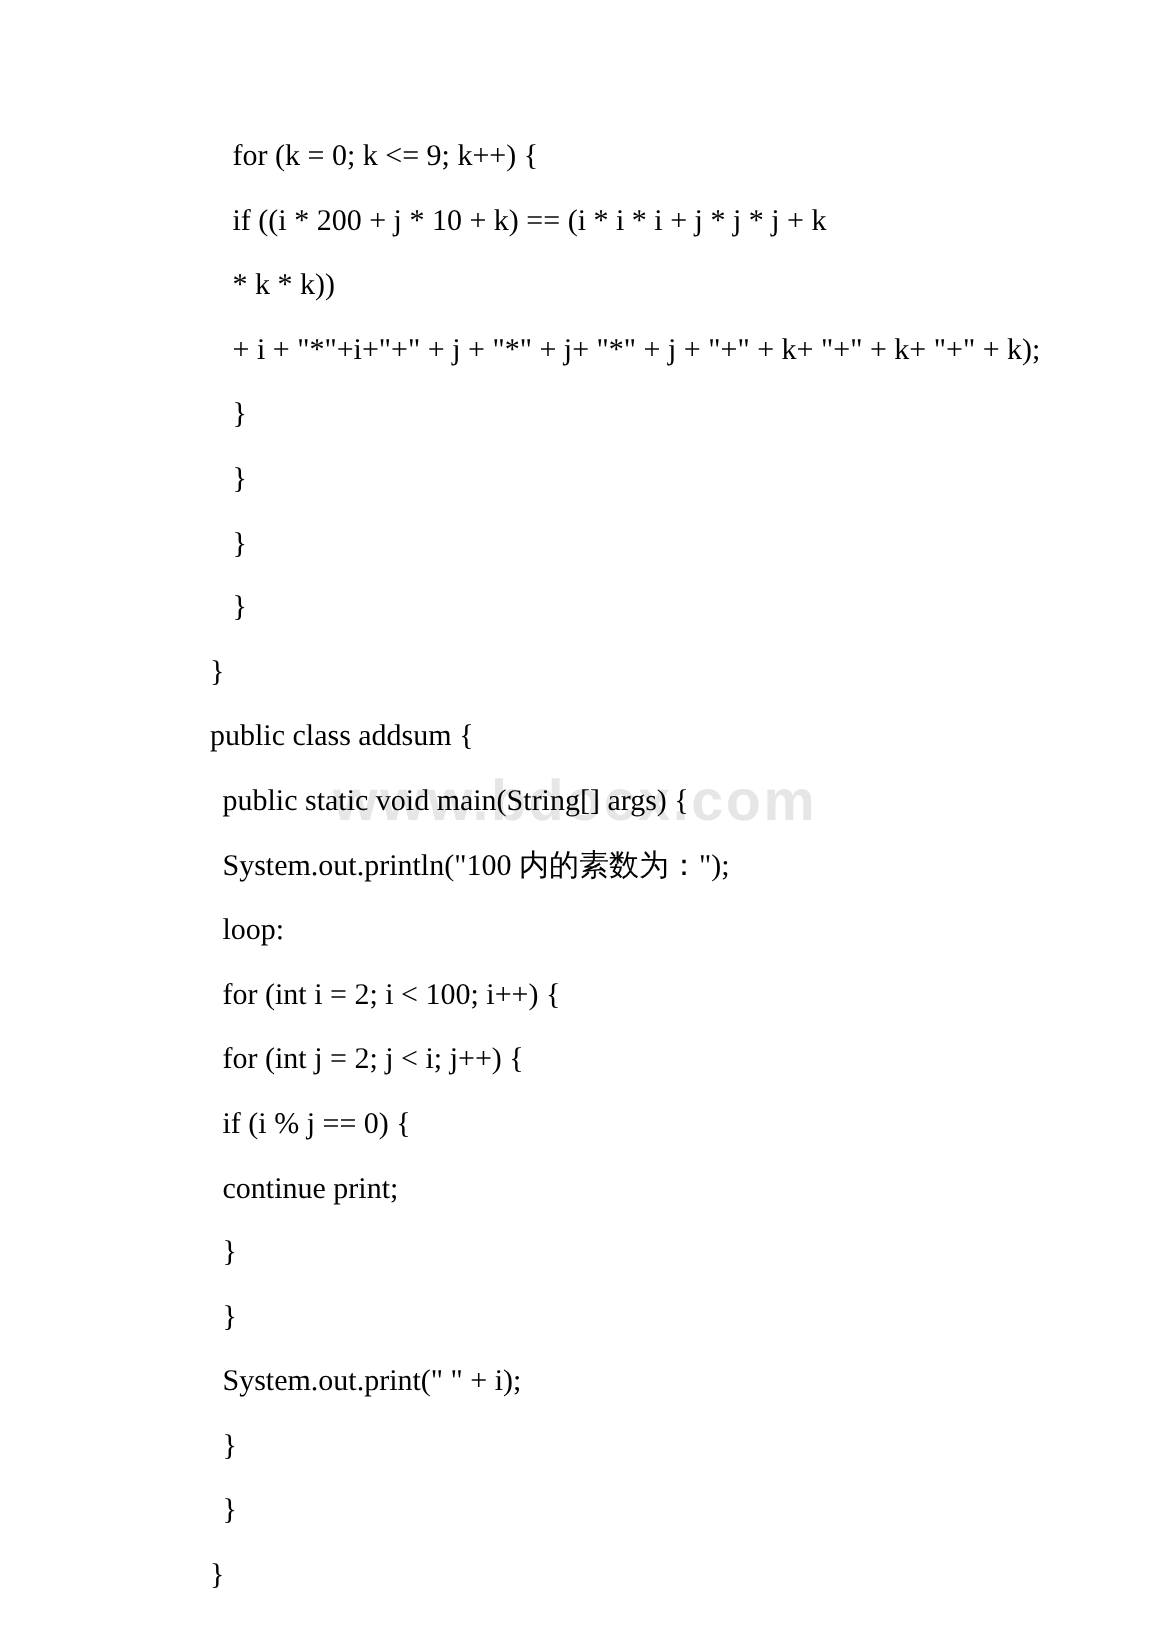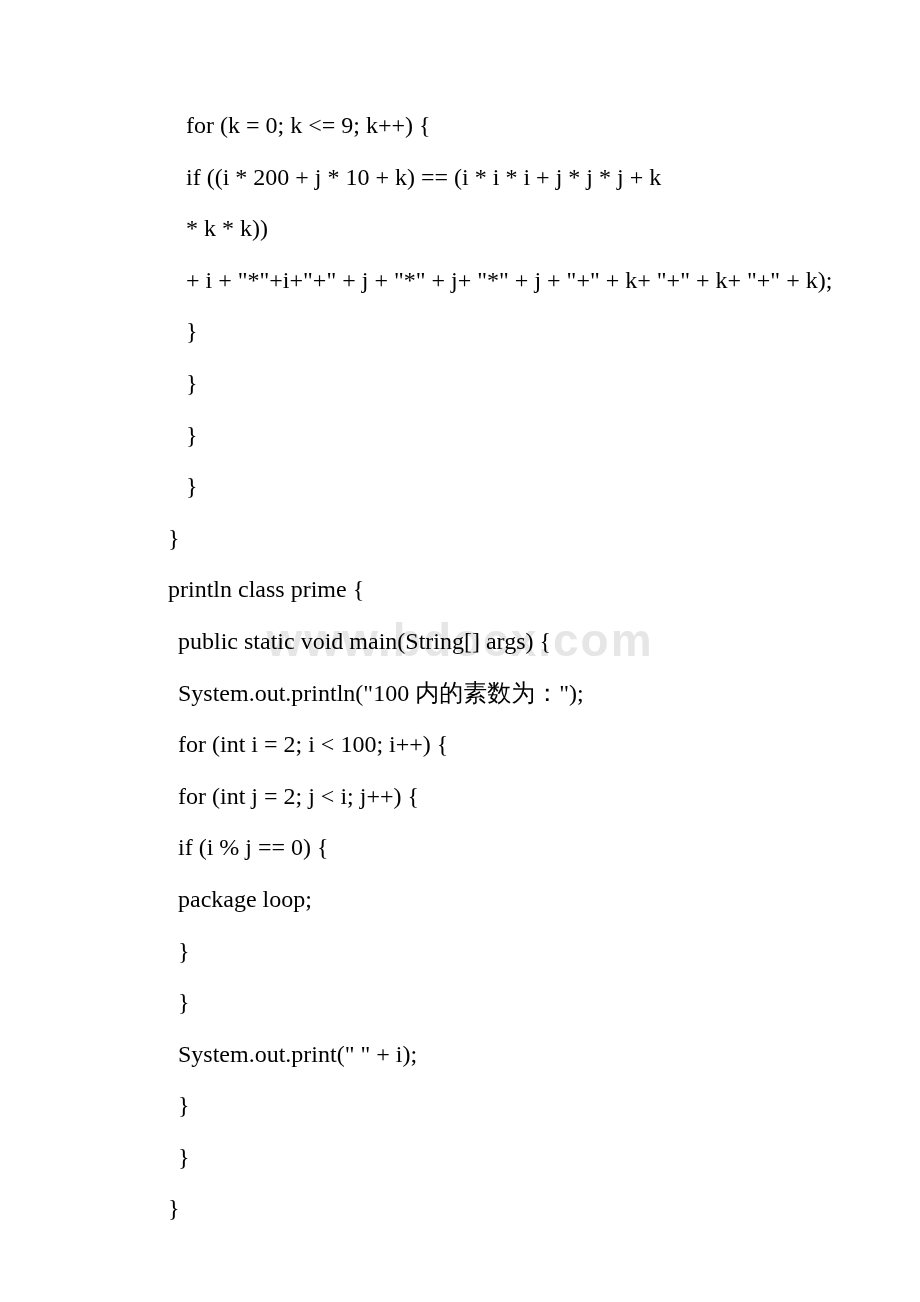--- a/index.html
+++ b/index.html
@@ -57,26 +57,27 @@
 <div class="content">
   <div class="line indent2">for (k = 0; k &lt;= 9; k++) {</div>
   <div class="line indent2">if ((i * 200 + j * 10 + k) == (i * i * i + j * j * j + k</div>
   <div class="line indent2">* k * k))</div>
   <div class="line indent2">+ i + "*"+i+"+" + j + "*" + j+ "*" + j + "+" + k+ "+" + k+ "+" + k);</div>
   <div class="line indent2">}</div>
   <div class="line indent2">}</div>
   <div class="line indent2">}</div>
   <div class="line indent2">}</div>
   <div class="line">}</div>
-  <div class="line">println class prime {</div>
+  <div class="line">public class addsum {</div>
   <div class="line indent1">public static void main(String[] args) {</div>
   <div class="line indent1 cjk">System.out.println("100 内的素数为：");</div>
+  <div class="line indent1">loop:</div>
   <div class="line indent1">for (int i = 2; i &lt; 100; i++) {</div>
   <div class="line indent1">for (int j = 2; j &lt; i; j++) {</div>
   <div class="line indent1">if (i % j == 0) {</div>
-  <div class="line indent1">package loop;</div>
+  <div class="line indent1">continue print;</div>
   <div class="line indent1">}</div>
   <div class="line indent1">}</div>
   <div class="line indent1">System.out.print(" " + i);</div>
   <div class="line indent1">}</div>
   <div class="line indent1">}</div>
   <div class="line">}</div>
 </div>
 
 </body></html>

